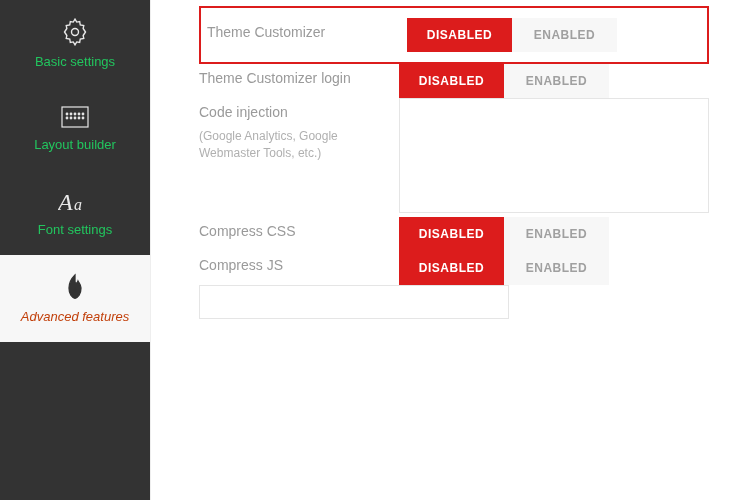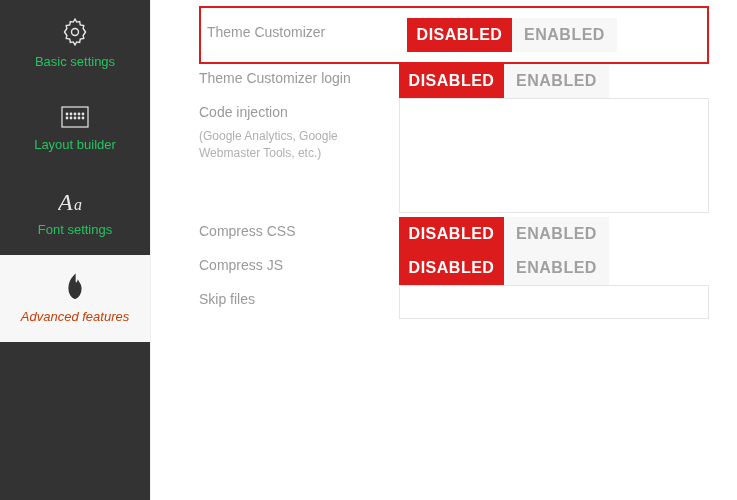--- a/index.html
+++ b/index.html
@@ -14,21 +14,21 @@
     
     .main { flex: 1; padding: 0; background: #fff; border-left: 1px solid #eee; position: relative; }
     .content { padding: 0 28px 0 48px; }
     
     .row { display: flex; align-items: flex-start; padding: 0 0; }
     .row-label { width: 200px; color: #9a9a9a; font-size: 14px; padding-top: 6px; }
     .row-label .sublabel { font-size: 12px; color: #b0b0b0; margin-top: 8px; line-height: 1.4; }
     .row-controls { flex: 1; }
     
     .toggle-group { display: flex; }
-    .toggle-btn { width: 105px; height: 34px; display: flex; align-items: center; justify-content: center; font-size: 16px; font-weight: 600; letter-spacing: 0.5px; cursor: pointer; background: #f7f7f7; color: #a0a0a0; }
+    .toggle-btn { width: 105px; height: 34px; display: flex; align-items: center; justify-content: center; font-size: 12px; font-weight: 600; letter-spacing: 0.5px; cursor: pointer; background: #f7f7f7; color: #a0a0a0; }
     .toggle-btn.selected { background: #dc1c1c; color: #fff; }
     
     .highlighted { outline: 2px solid #dc1c1c; outline-offset: -2px; }
     
     textarea.code-area { width: 310px; height: 115px; border: 1px solid #e5e5e5; resize: none; font-family: inherit; font-size: 13px; padding: 8px; }
     
     input.text-input { width: 310px; height: 34px; border: 1px solid #e5e5e5; padding: 0 8px; font-family: inherit; font-size: 13px; }
   </style>
 </head>
 <body>
@@ -132,20 +132,19 @@
       <div class="row-label">Compress JS</div>
       <div class="row-controls">
         <div class="toggle-group">
           <div class="toggle-btn selected">DISABLED</div>
           <div class="toggle-btn">ENABLED</div>
         </div>
       </div>
     </div>
 
     <div class="row">
-      <div class="row-label">Skip files</div>
       <div class="row-controls">
         <input type="text" class="text-input" style="">
       </div>
     </div>
 
   </div>
 </div>
 
 </body></html>

